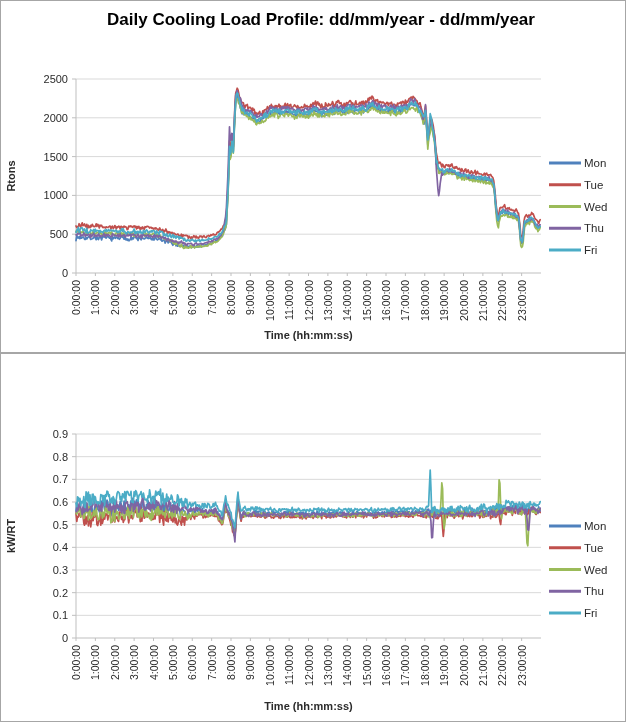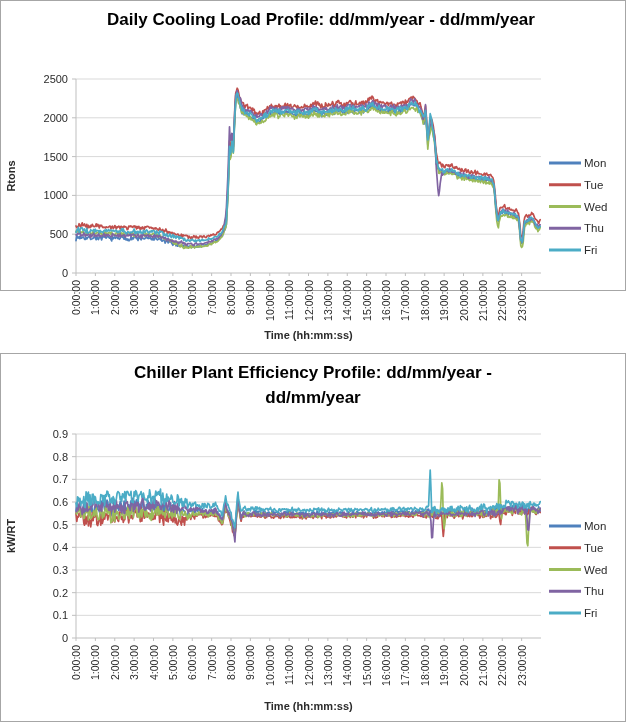--- a/index.html
+++ b/index.html
@@ -1,20 +1,20 @@
 <!DOCTYPE html>
 <html><head>
 <meta charset="utf-8">
 <style>
   html,body{margin:0;padding:0;background:#fff;}
   body{width:626px;height:722px;position:relative;overflow:hidden;
        font-family:"Liberation Sans",sans-serif;-webkit-font-smoothing:antialiased;}
   .panel{position:absolute;left:0;width:626px;box-sizing:border-box;
          border:1px solid #a6a6a6;background:#fff;}
-  #panel-top{top:0;height:291px;padding-left:16px;}
+  #panel-top{top:0;height:353px;padding-left:16px;}
   #panel-bottom{top:353px;height:369px;}
   .chart-title{font-size:17px;font-weight:bold;color:#000;text-align:center;
                margin:7px auto 0;max-width:430px;line-height:1.45;letter-spacing:0px;}
   svg{position:absolute;left:0;display:block;}
   #svg-top{top:62px;}
   #svg-bottom{top:72px;}
   svg text{font-family:"Liberation Sans",sans-serif;fill:#2b2b2b;}
 </style>
 </head>
 <body>
@@ -123,21 +123,20 @@
         </g>
         <g>
           <line x1="548" y1="187" x2="580" y2="187" stroke="#4BACC6" stroke-width="3"></line>
           <text x="583" y="191" fill="#262626">Fri</text>
         </g>
       </g>
     </svg>
 </section>
 
 <section class="panel" id="panel-bottom">
-  <h2 class="chart-title">Chiller Plant Efficiency Profile: dd/mm/year - dd/mm/year</h2>
   <svg id="svg-bottom" width="626" height="295">
       <g>
         <line x1="75" y1="189.33333333333334" x2="540" y2="189.33333333333334" stroke="#d9d9d9" stroke-width="1"></line>
         <line x1="75" y1="166.66666666666666" x2="540" y2="166.66666666666666" stroke="#d9d9d9" stroke-width="1"></line>
         <line x1="75" y1="144" x2="540" y2="144" stroke="#d9d9d9" stroke-width="1"></line>
         <line x1="75" y1="121.33333333333333" x2="540" y2="121.33333333333333" stroke="#d9d9d9" stroke-width="1"></line>
         <line x1="75" y1="98.66666666666666" x2="540" y2="98.66666666666666" stroke="#d9d9d9" stroke-width="1"></line>
         <line x1="75" y1="76" x2="540" y2="76" stroke="#d9d9d9" stroke-width="1"></line>
         <line x1="75" y1="53.33333333333334" x2="540" y2="53.33333333333334" stroke="#d9d9d9" stroke-width="1"></line>
         <line x1="75" y1="30.666666666666657" x2="540" y2="30.666666666666657" stroke="#d9d9d9" stroke-width="1"></line>

